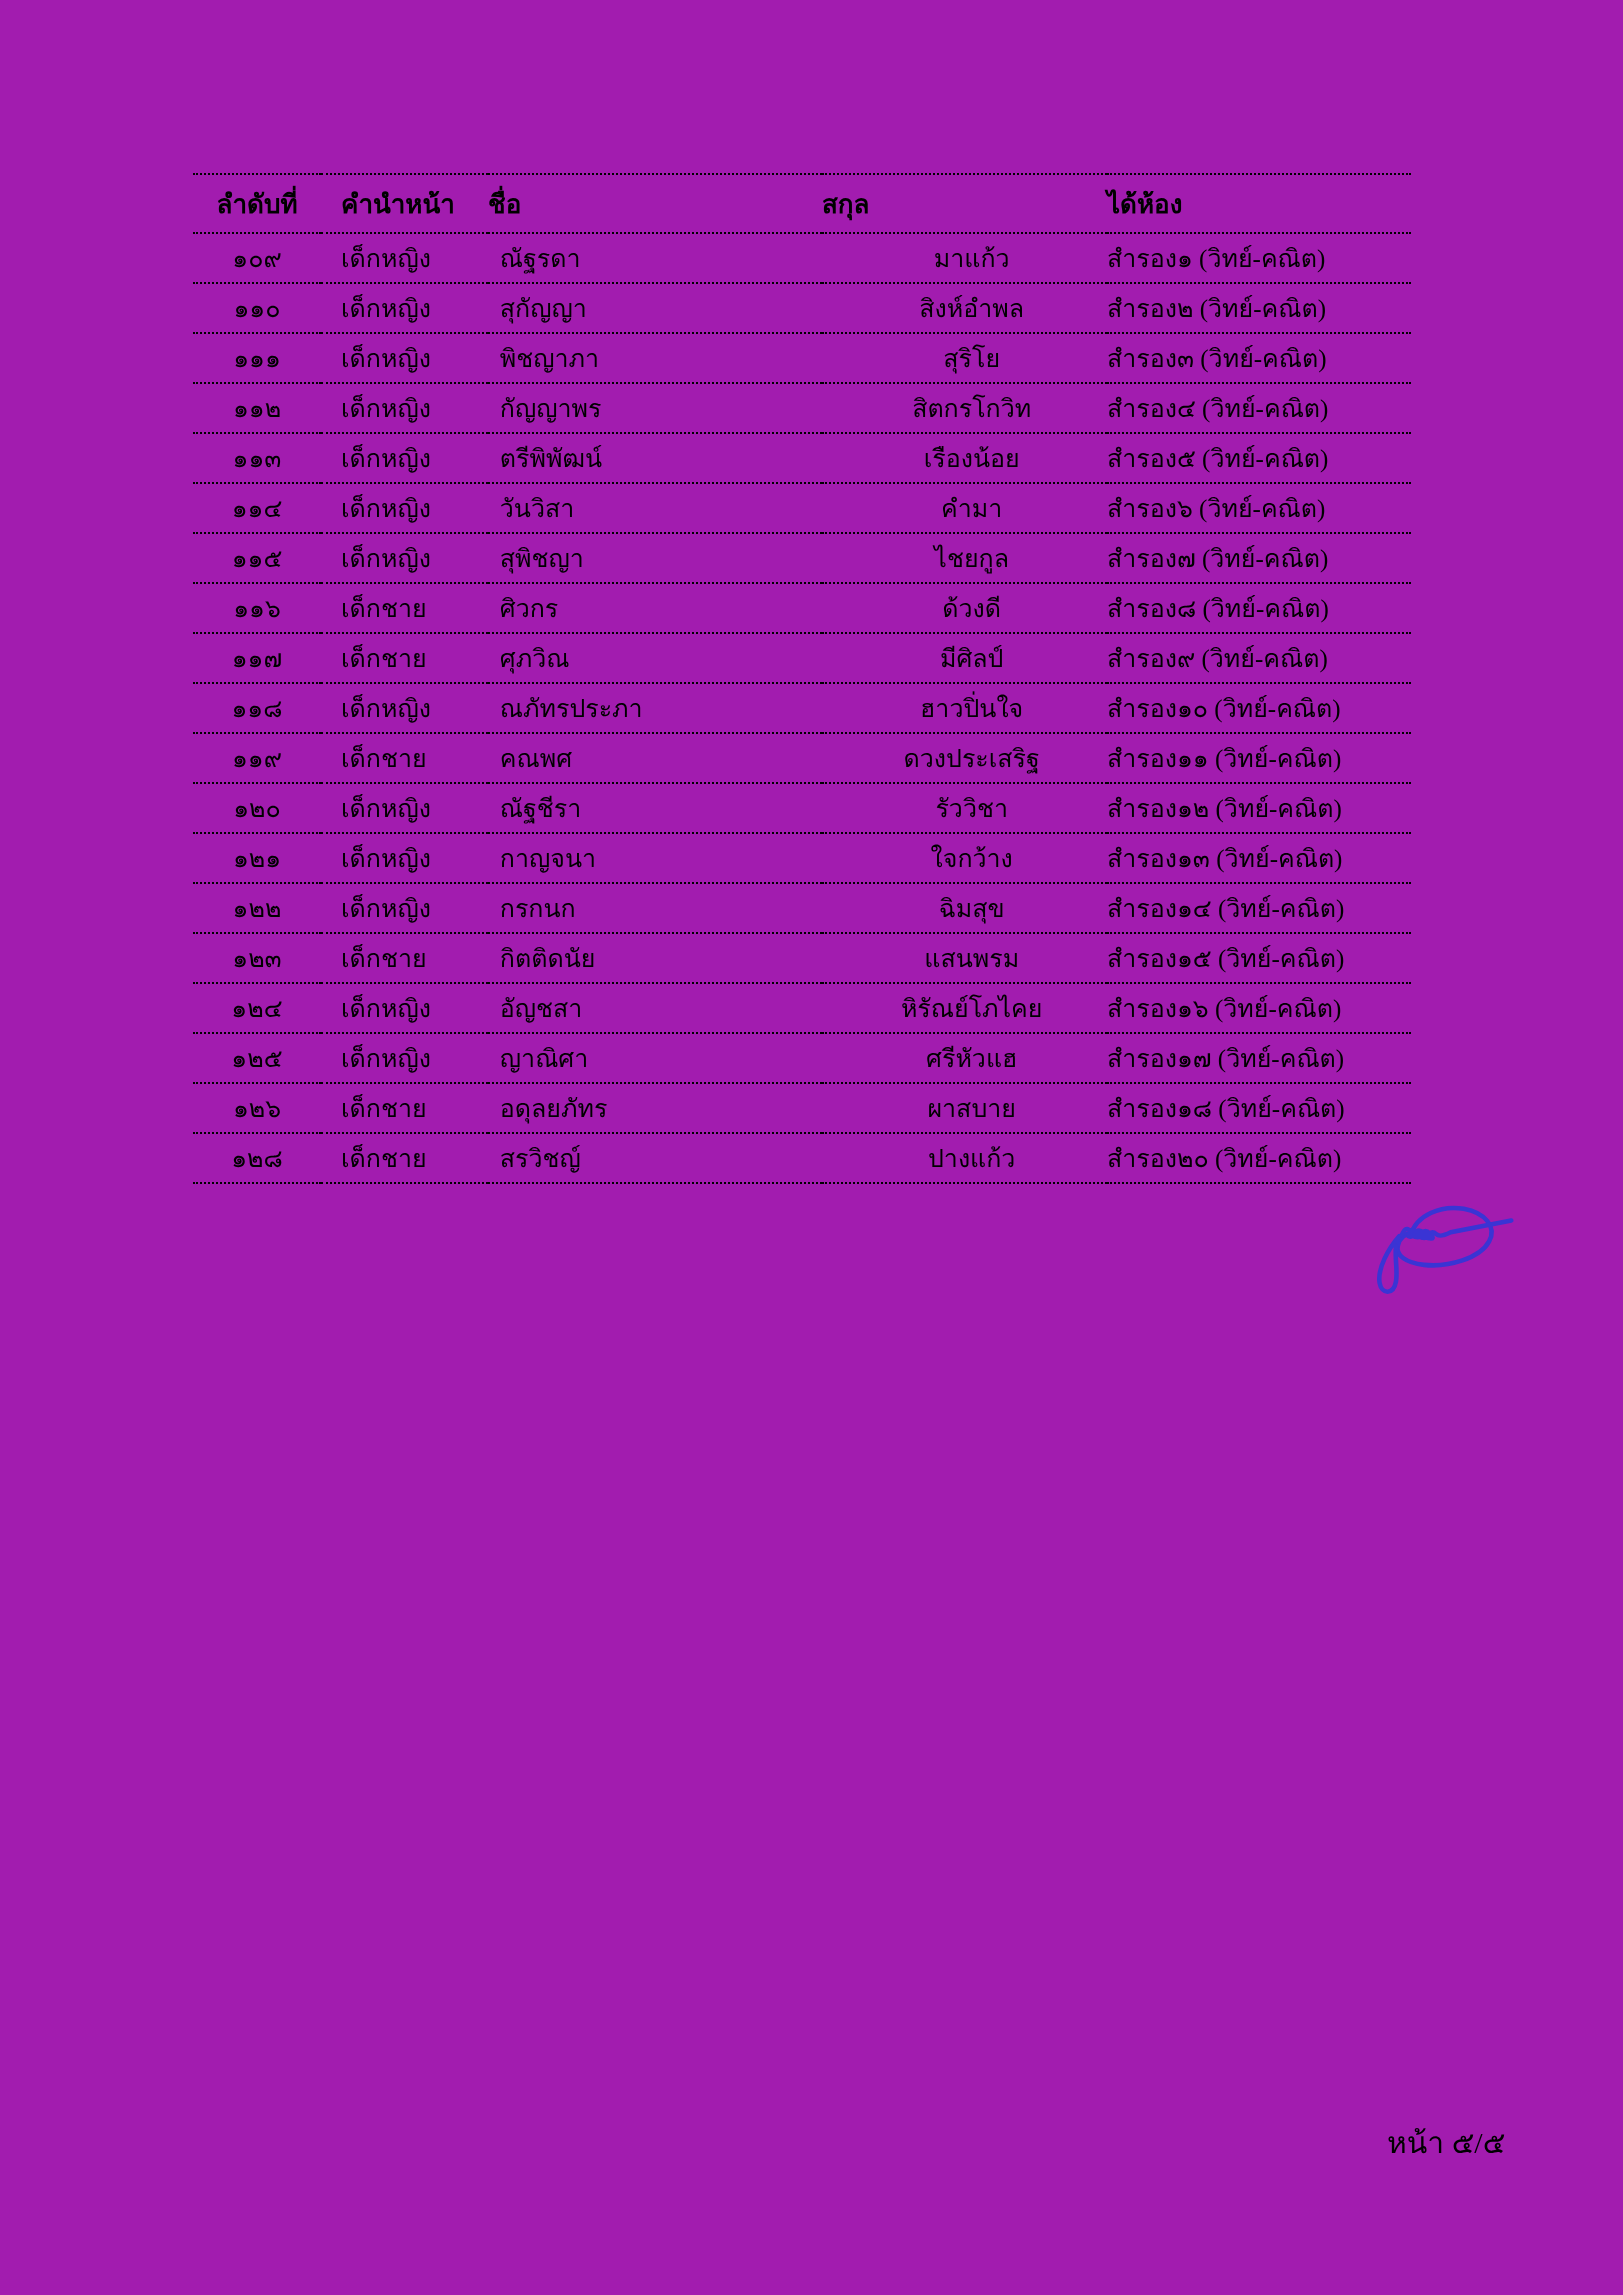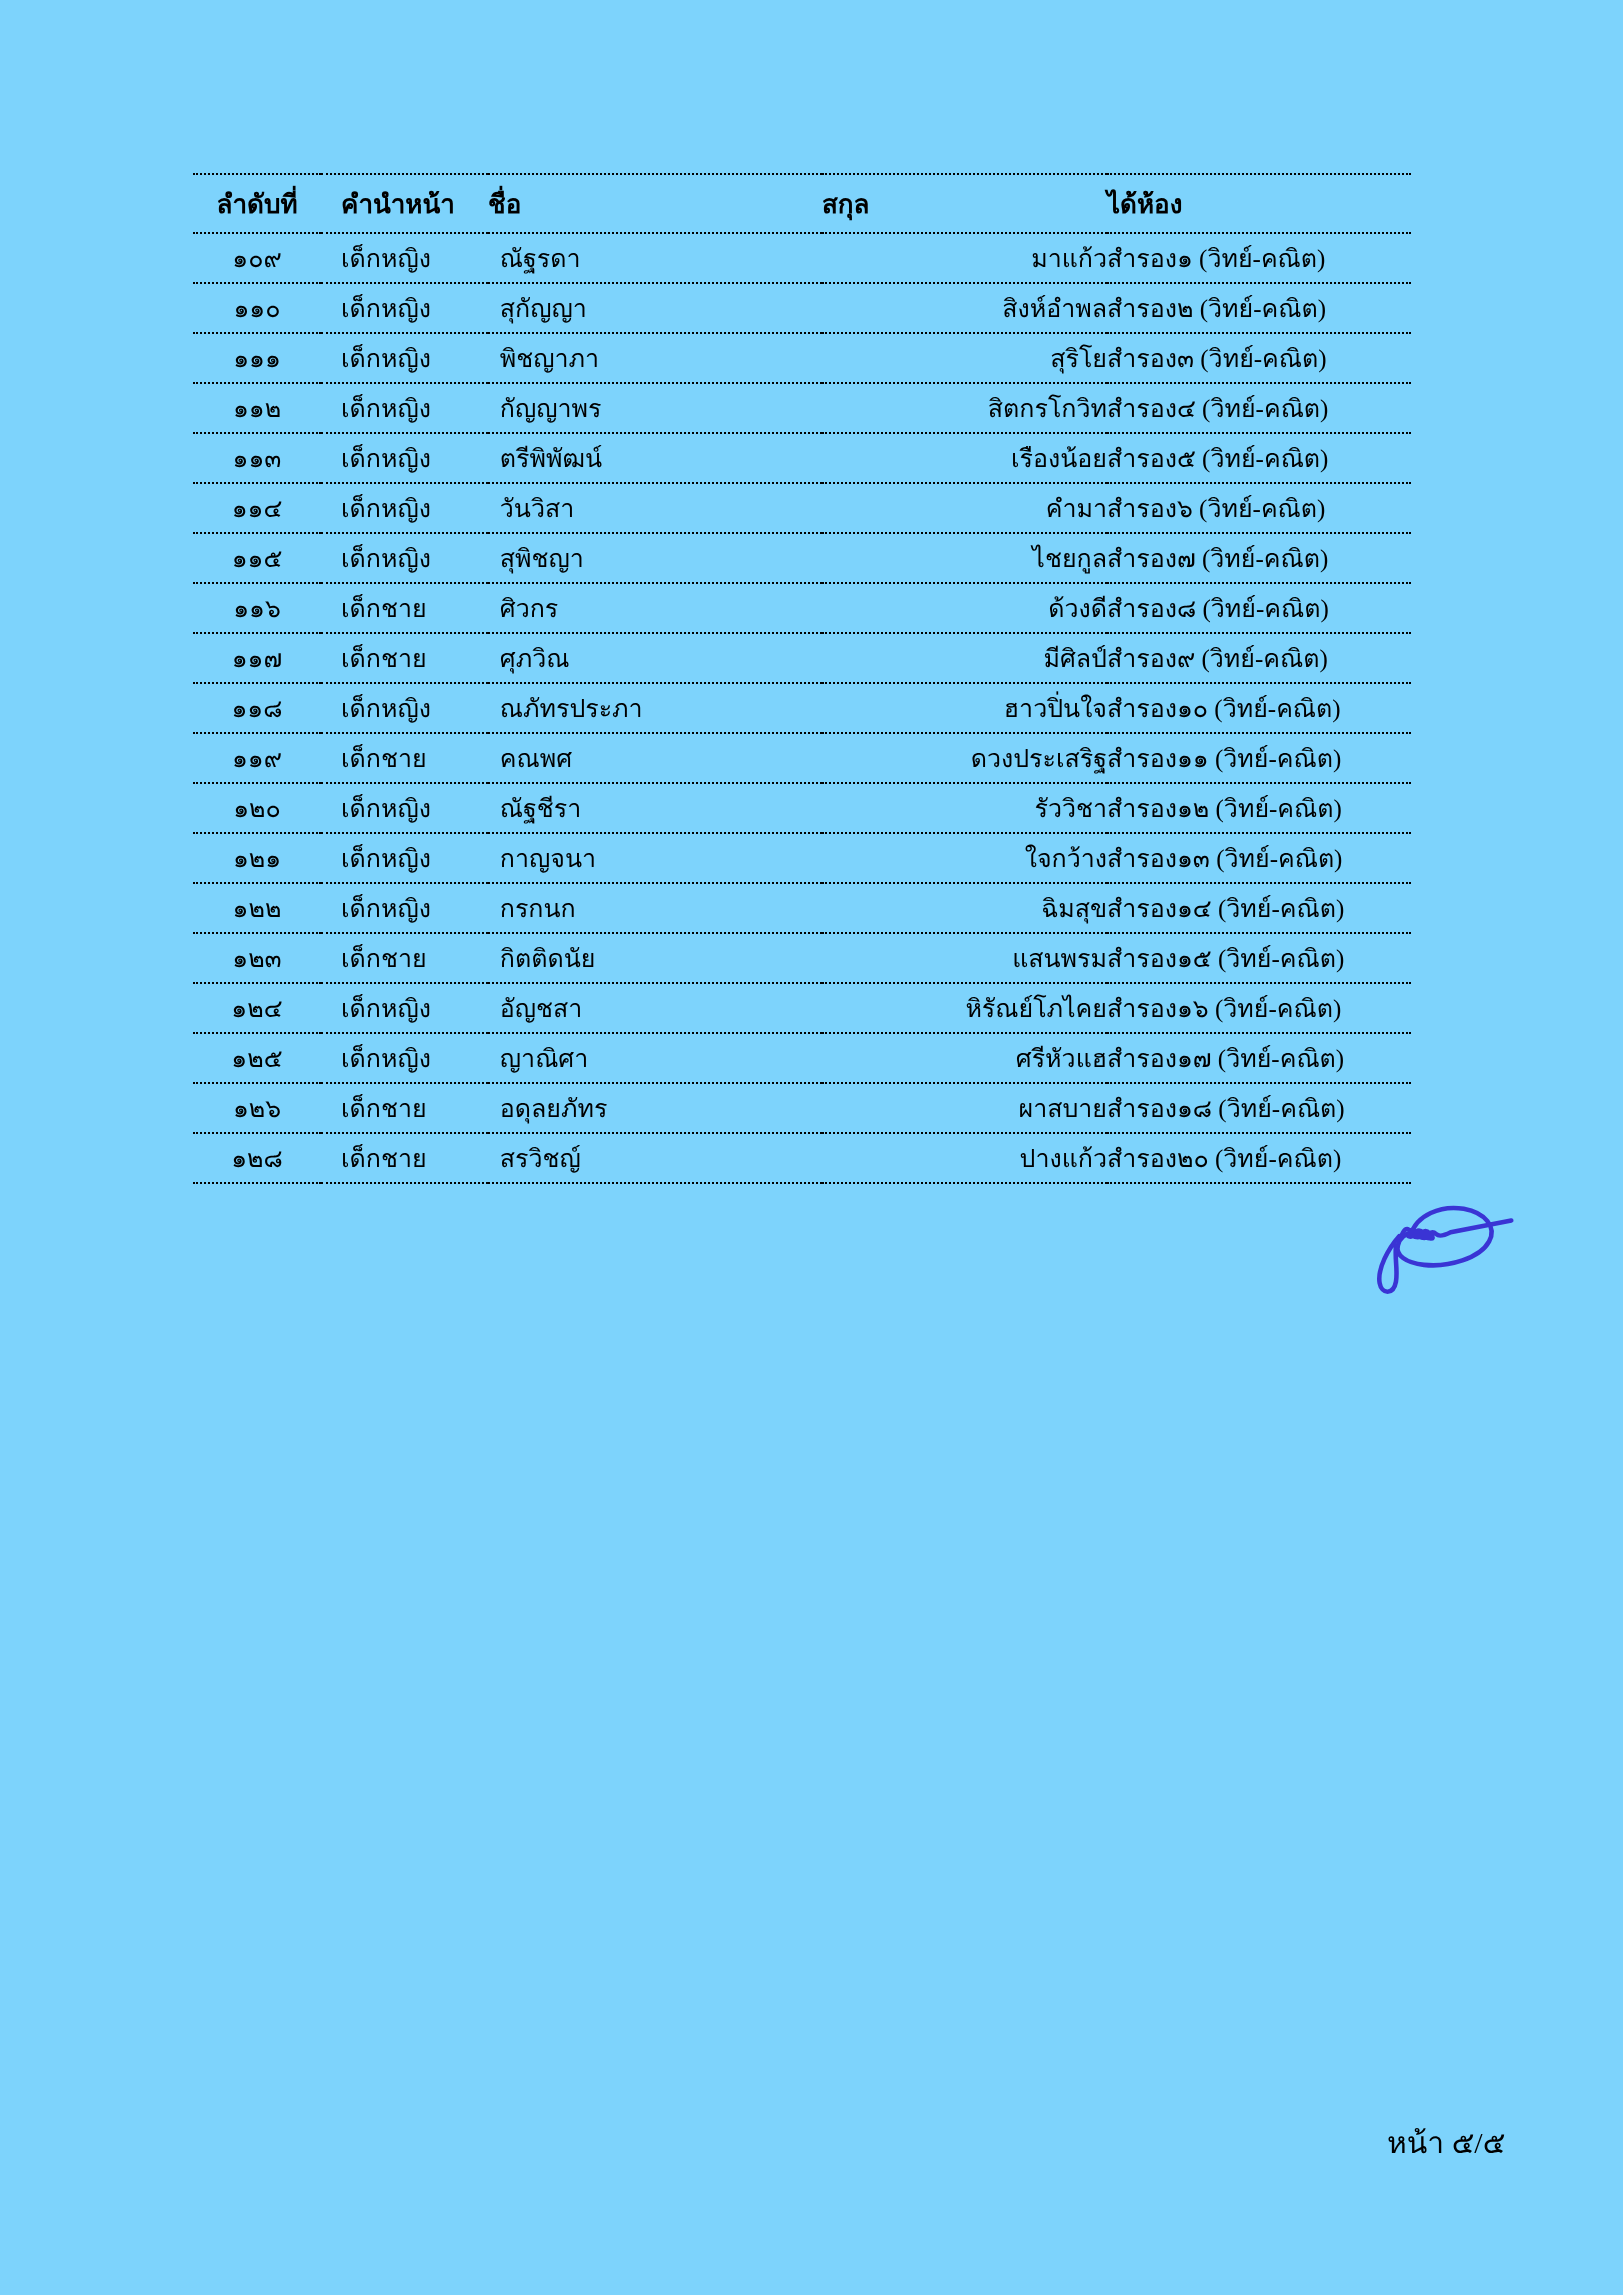--- a/index.html
+++ b/index.html
@@ -1,21 +1,21 @@
 <!DOCTYPE html>
 <html style="font-size:10.5px"><head>
 <meta charset="utf-8">
 <style>
   html,body{margin:0;padding:0;}
   body{
     width:1623px;height:2295px;background:#ffffff;position:relative;
     font-family:"Liberation Serif","DejaVu Serif",serif;
     color:#000;
   }
-  .page{position:absolute;left:0;top:0;width:1623px;height:2295px;background:#7dd3fc;overflow:hidden;}
+  .page{position:absolute;left:0;top:0;width:1623px;height:2295px;background:#a21caf;overflow:hidden;}
 
   table.roster{
     position:absolute;left:193px;top:173px;width:1217px;
     border-collapse:collapse;table-layout:fixed;
   }
   table.roster th{
     border-top:2px dotted #000;
     border-bottom:2px dotted #000;
     height:57px;
     font-size:26px;font-weight:bold;
@@ -24,21 +24,21 @@
   table.roster td{
     border-bottom:2px dotted #000;
     height:48px;
     font-size:25px;font-weight:normal;
     padding:0;vertical-align:middle;
     white-space:nowrap;overflow:visible;
   }
   .c1{text-align:center;}
   .c2{text-align:left;padding-left:20px !important;font-family:Liberation Serif, serif;}
   .c3{text-align:left;padding-left:11.8px !important;}
-  .c4{text-align:right;padding-left:14.4px !important;}
+  .c4{text-align:center;padding-left:14.4px !important;}
   .c5{}
   th.c2{text-align:left;padding-left:20px !important;}
   th.c3,th.c4,th.c5{text-align:left;padding-left:0 !important;}
 
   .footer-page{
     position:absolute;left:1387px;top:2119px;width:131px;
     font-size:30px;text-align:left;white-space:nowrap;
   }
 
   .signature{

